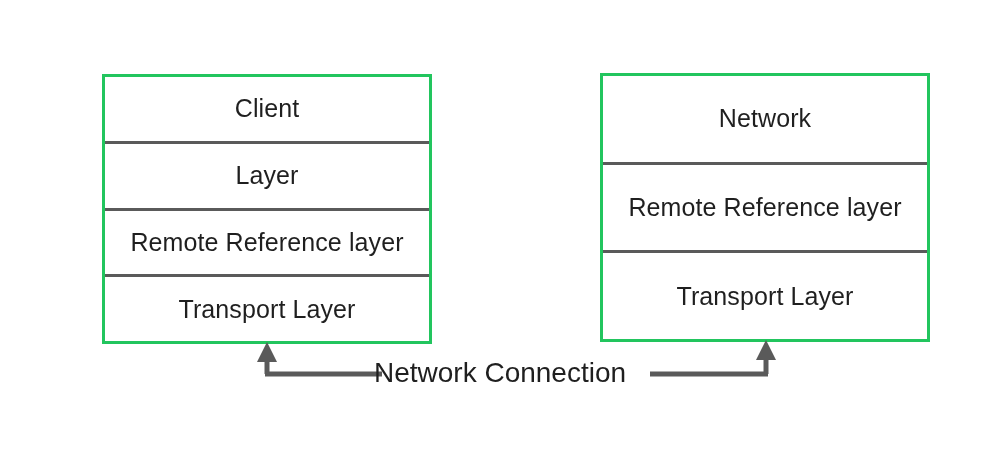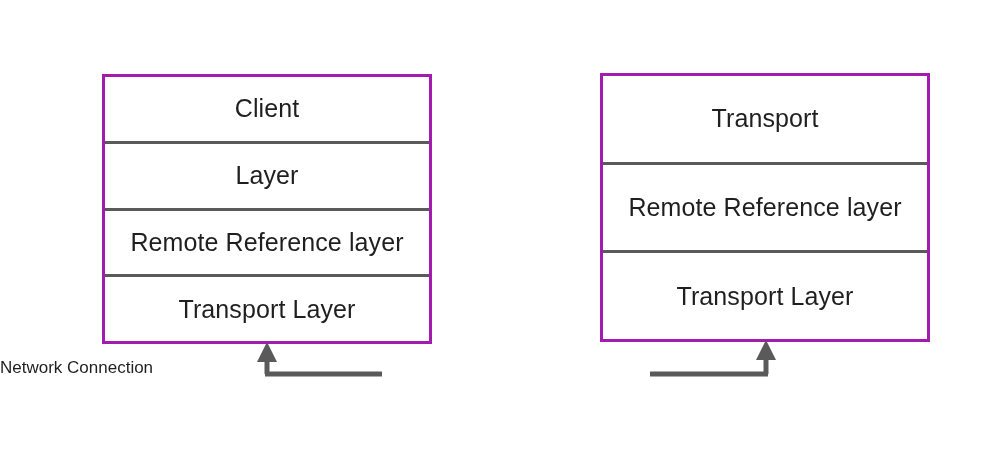--- a/index.html
+++ b/index.html
@@ -16,21 +16,21 @@
     width: 1000px;
     height: 463px;
     background: #ffffff;
     overflow: hidden;
   }
 
   
   .stack {
     position: absolute;
     box-sizing: border-box;
-    border: 3px solid #a21caf;
+    border: 3px solid #22c55e;
     background: #ffffff;
     display: flex;
     flex-direction: column;
   }
   #stack-left  { left: 102px; top: 74px; width: 330px; height: 270px; }
   #stack-right { left: 600px; top: 73px; width: 330px; height: 269px; }
 
   .layer-row {
     flex: 1 1 0;
     display: flex;
@@ -60,22 +60,22 @@
     width: 1000px;
     height: 463px;
     pointer-events: none;
   }
 
   #network-label {
     position: absolute;
     top: 359px;
     left: 0;
     width: 1000px;
-    text-align: left;
-    font-size: 17px;
+    text-align: center;
+    font-size: 28px;
     line-height: 1;
     color: #1f1f1f;
     white-space: nowrap;
   }
 </style>
 </head>
 <body>
 
 <div id="canvas">
 
@@ -89,21 +89,21 @@
     <div class="layer-row">
       <span class="layer-label">Remote Reference layer</span>
     </div>
     <div class="layer-row">
       <span class="layer-label">Transport Layer</span>
     </div>
   </div>
 
   <div class="stack" id="stack-right">
     <div class="layer-row">
-      <span class="layer-label">Transport</span>
+      <span class="layer-label">Network</span>
     </div>
     <div class="layer-row">
       <span class="layer-label">Remote Reference layer</span>
     </div>
     <div class="layer-row">
       <span class="layer-label">Transport Layer</span>
     </div>
   </div>
 
   <svg id="connector" viewBox="0 0 1000 463" width="1000" height="463">

